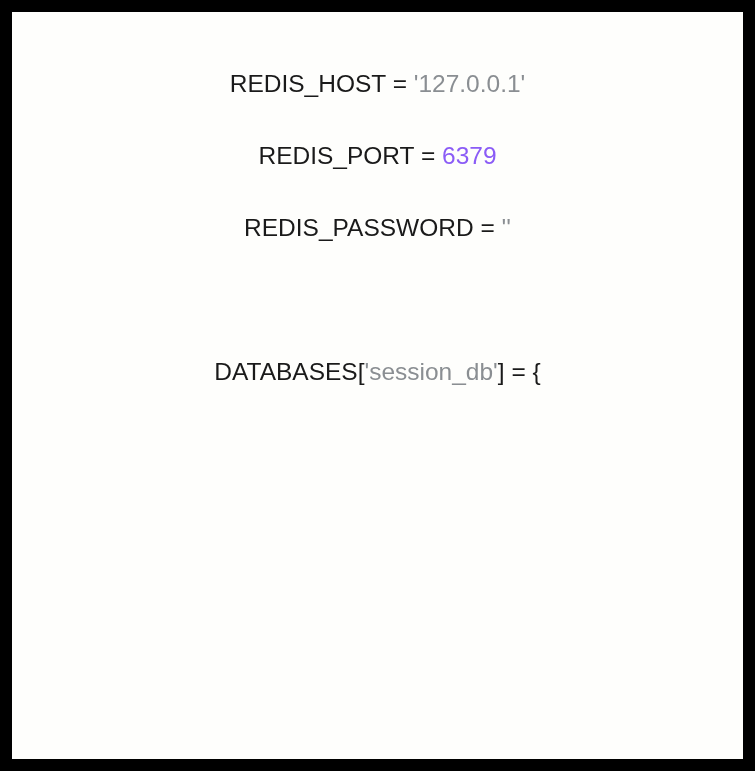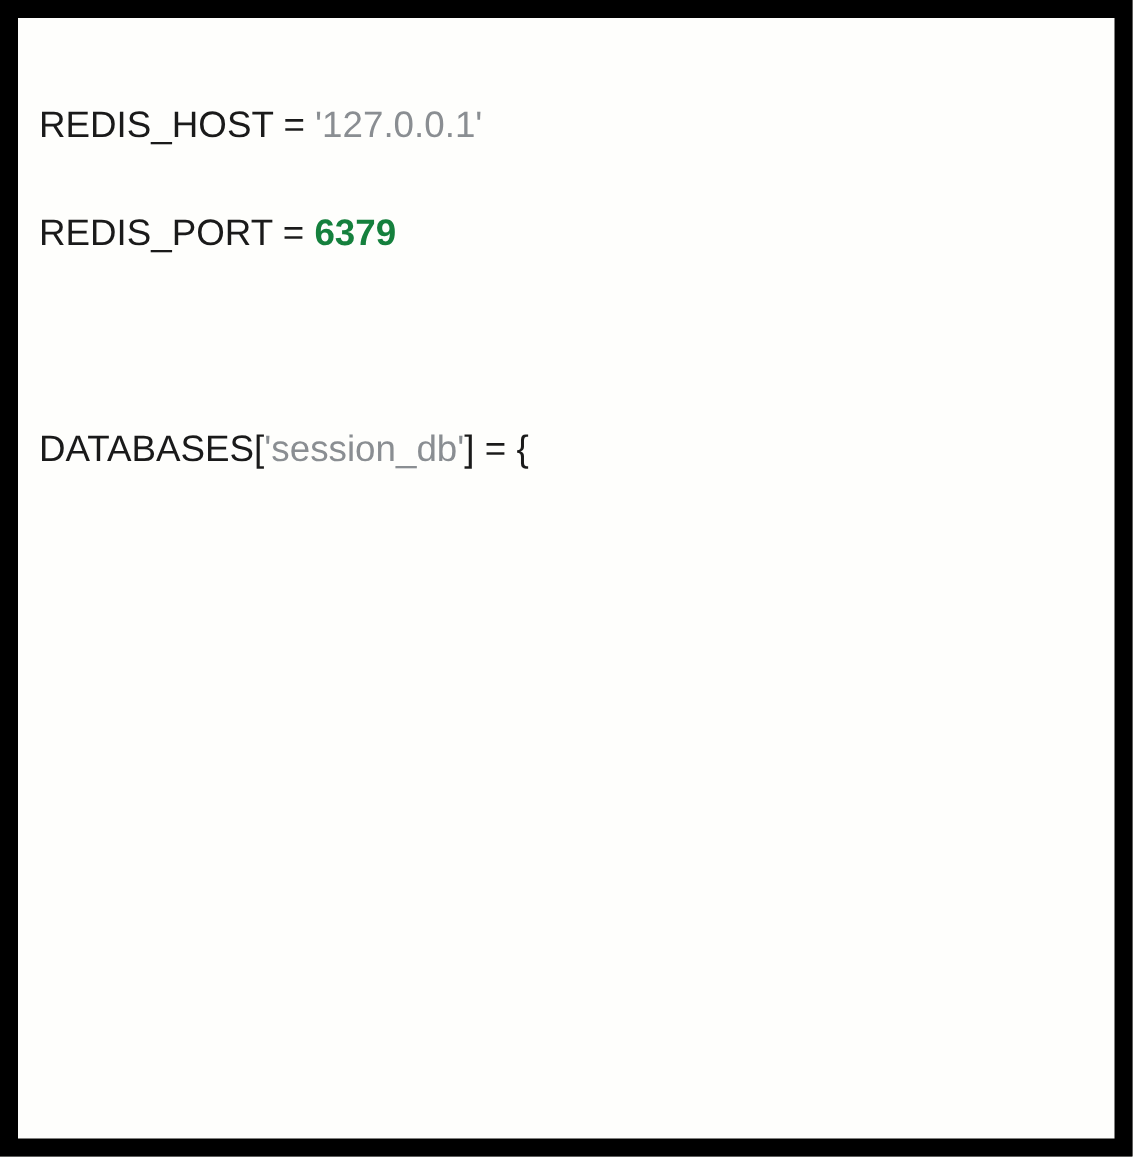--- a/index.html
+++ b/index.html
@@ -18,34 +18,36 @@
   .code-panel {
     width: 100%;
     height: 100%;
     background: #fefefc;
     padding: 18px 14px;
     font-size: 24.5px;
     line-height: 1.47;
     white-space: pre;
     color: #1a1a1a;
     overflow: hidden;
+    text-align: center;
   }
   .k-var   { color: #1a1a1a; }          
   .k-punc  { color: #1a1a1a; }          
   .k-str   { color: #8a8e92; }          
-  .k-num   { color: #15803d; font-weight: bold; }
+  .k-num   { color: #8b5cf6; }
   .line { display: block; min-height: 1.47em; }
 </style>
 </head>
 <body>
 
 <div class="frame">
   <div class="code-panel">
 <span class="line"><span class="k-var">REDIS_HOST</span><span class="k-punc"> = </span><span class="k-str">'127.0.0.1'</span></span>
 <span class="line"><span class="k-var">REDIS_PORT</span><span class="k-punc"> = </span><span class="k-num">6379</span></span>
+<span class="line"><span class="k-var">REDIS_PASSWORD</span><span class="k-punc"> = </span><span class="k-str">''</span></span>
 <span class="line"> </span>
 <span class="line"><span class="k-var">DATABASES[</span><span class="k-str">'session_db'</span><span class="k-punc">]</span><span class="k-punc"> = </span><span class="k-punc">{</span></span>
 
 
 
 
 
 
 
 

